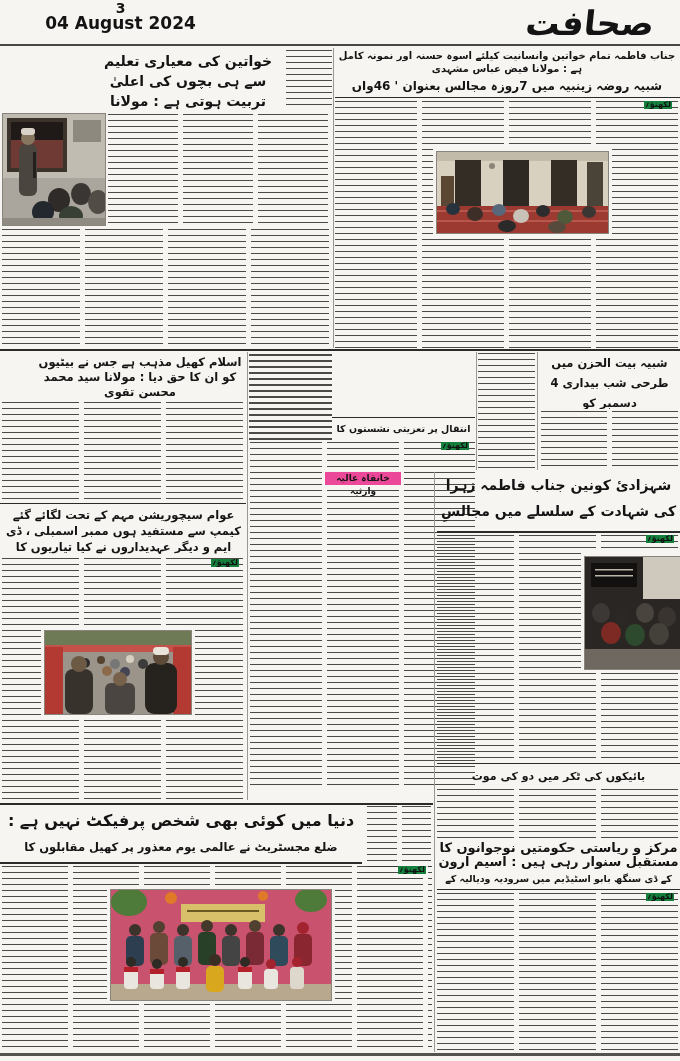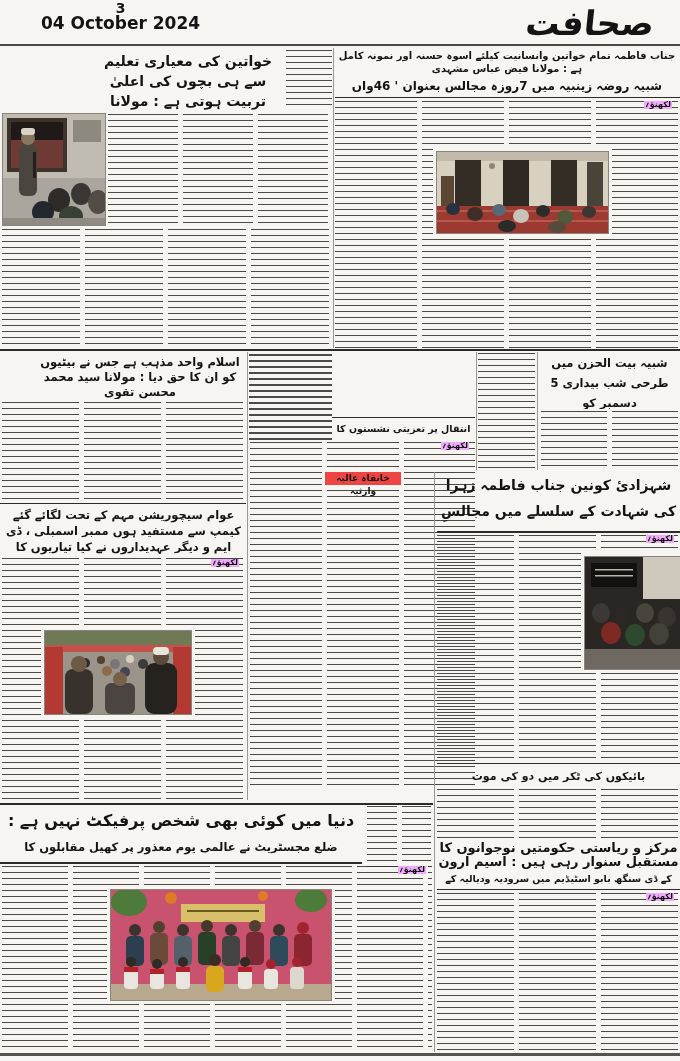--- a/index.html
+++ b/index.html
@@ -13,32 +13,32 @@
   .hl{position:absolute;font-weight:bold;direction:rtl;text-align:center;overflow:hidden;}
   .rule{position:absolute;background:#2b2b2b;}
   .vrule{position:absolute;background:#9a9892;width:1px;}
   .greek{position:absolute;opacity:.88;
     background-image:
       repeating-linear-gradient(to right, rgba(0,0,0,0) 0 var(--cw,78px), #f7f5f1 var(--cw,78px) calc(var(--cw,78px) + 5px)),
       repeating-linear-gradient(to bottom, #35332f 0 1.5px, rgba(0,0,0,0) 1.5px 6px);}
   .photo{position:absolute;border:1px solid #89857d;box-shadow:0 0 0 3px #f7f5f1;overflow:hidden;background:#b5b0a6;}
   .photo svg{display:block;}
   .dl{position:absolute;font-size:8px;font-weight:bold;direction:rtl;line-height:8px;
-      background:#f0abfc;padding:0 1px;color:#111;}
+      background:#15803d;padding:0 1px;color:#111;}
   .masthead{font-family:"DejaVu Serif","DejaVu Sans",serif;font-weight:bold;
       transform:skewX(-6deg);letter-spacing:-1px;}
 </style>
 </head>
 <body>
 
 <div id="page">
 
   <div class="abs c" style="left:8px;top:1px;width:225px;height:43px;">
     <div class="b" style="font-size:14px;line-height:14px;">3</div>
-    <div class="b" style="font-size:17px;line-height:17px;">04 October 2024</div>
+    <div class="b" style="font-size:17px;line-height:17px;">04 August 2024</div>
   </div>
   <div class="abs c rtl masthead" style="left:505px;top:0;width:170px;height:46px;font-size:34px;line-height:46px;">صحافت</div>
   <div class="rule" style="left:0;top:44px;width:680px;height:2px;background:#4a4843;"></div>
 
   <div class="hl" style="left:336px;top:49px;width:342px;height:27px;font-size:10px;line-height:13px;">جناب فاطمہ تمام خواتین وانسانیت کیلئے اسوہ حسنہ اور نمونہ کامل ہے : مولانا فیض عباس مشہدی</div>
   <div class="hl" style="left:340px;top:77px;width:334px;height:18px;font-size:12px;line-height:18px;">شبیہ روضہ زینبیہ میں 7روزہ مجالس بعنوان ' 46واں روح پرور اجتماع ' جاری</div>
   <div class="rule" style="left:335px;top:97px;width:345px;height:1px;"></div>
   <div class="greek" style="left:335px;top:101px;width:345px;height:247px;--cw:82px;"></div>
   <span class="dl" style="left:644px;top:101px;">لکھنؤ؍</span>
   <div class="photo" style="left:436px;top:151px;width:171px;height:81px;">
@@ -87,21 +87,21 @@
       <ellipse cx="40" cy="98" rx="11" ry="11" fill="#23282e"></ellipse>
       <ellipse cx="68" cy="102" rx="12" ry="10" fill="#383f34"></ellipse>
       <rect x="0" y="104" width="102" height="7" fill="#8f8b83"></rect>
     </svg>
   </div>
   <div class="greek" style="left:108px;top:114px;width:224px;height:112px;--cw:70px;"></div>
   <div class="greek" style="left:2px;top:229px;width:330px;height:117px;--cw:78px;"></div>
   <div class="vrule" style="left:333px;top:48px;height:300px;"></div>
   <div class="rule" style="left:0;top:349px;width:680px;height:1.5px;"></div>
 
-  <div class="hl" style="left:35px;top:355px;width:210px;height:44px;font-size:11.5px;line-height:15px;">اسلام واحد مذہب ہے جس نے بیٹیوں کو ان کا حق دیا : مولانا سید محمد محسن تقوی</div>
+  <div class="hl" style="left:35px;top:355px;width:210px;height:44px;font-size:11.5px;line-height:15px;">اسلام کھیل مذہب ہے جس نے بیٹیوں کو ان کا حق دیا : مولانا سید محمد محسن تقوی</div>
   <div class="greek" style="left:2px;top:402px;width:243px;height:99px;--cw:77px;"></div>
   <div class="greek" style="left:249px;top:354px;width:83px;height:86px;--cw:999px;"></div>
   <div class="rule" style="left:0;top:503px;width:246px;height:1px;"></div>
   <div class="vrule" style="left:247px;top:352px;height:448px;"></div>
 
   <div class="hl" style="left:2px;top:507px;width:243px;height:48px;font-size:11.5px;line-height:16px;">عوام سیچوریشن مہم کے تحت لگائے گئے کیمپ سے مستفید ہوں ممبر اسمبلی ، ڈی ایم و دیگر عہدیداروں نے کیا تیاریوں کا معائنہ</div>
   <div class="greek" style="left:2px;top:558px;width:243px;height:243px;--cw:77px;"></div>
   <span class="dl" style="left:211px;top:559px;">لکھنؤ؍</span>
   <div class="photo" style="left:44px;top:630px;width:146px;height:83px;">
     <svg width="146" height="83" viewBox="0 0 146 83">
@@ -125,26 +125,26 @@
       <rect x="60" y="52" width="30" height="31" rx="6" fill="#4a4540"></rect>
       <circle cx="75" cy="48" r="7" fill="#77614a"></circle>
     </svg>
   </div>
   <div class="rule" style="left:0;top:803px;width:433px;height:1.5px;"></div>
 
   <div class="rule" style="left:332px;top:417px;width:143px;height:1px;"></div>
   <div class="hl" style="left:332px;top:420px;width:143px;height:18px;font-size:9.5px;line-height:18px;">انتقال پر تعزیتی نشستوں کا سلسلہ جاری</div>
   <div class="greek" style="left:250px;top:442px;width:225px;height:346px;--cw:72px;"></div>
   <span class="dl" style="left:441px;top:442px;">لکھنؤ؍</span>
-  <div class="abs rtl b c" style="left:325px;top:472px;width:76px;height:13px;font-size:9px;line-height:13px;background:#ef4444;">خانقاہ عالیہ وارثیہ</div>
+  <div class="abs rtl b c" style="left:325px;top:472px;width:76px;height:13px;font-size:9px;line-height:13px;background:#ec4899;">خانقاہ عالیہ وارثیہ</div>
 
   <div class="greek" style="left:478px;top:353px;width:57px;height:116px;--cw:999px;"></div>
   <div class="vrule" style="left:476px;top:352px;height:118px;"></div>
   <div class="vrule" style="left:537px;top:352px;height:118px;"></div>
-  <div class="hl" style="left:541px;top:353px;width:137px;height:56px;font-size:11.5px;line-height:20px;">شبیہ بیت الحزن میں طرحی شب بیداری 5 دسمبر کو</div>
+  <div class="hl" style="left:541px;top:353px;width:137px;height:56px;font-size:11.5px;line-height:20px;">شبیہ بیت الحزن میں طرحی شب بیداری 4 دسمبر کو</div>
   <div class="greek" style="left:541px;top:411px;width:137px;height:58px;--cw:66px;"></div>
 
   <div class="hl" style="left:437px;top:472px;width:243px;height:56px;font-size:14px;line-height:26px;">شہزادیٔ کونین جناب فاطمہ زہرا کی شہادت کے سلسلے میں مجالسِ غم</div>
   <div class="rule" style="left:437px;top:531px;width:243px;height:1.5px;"></div>
   <div class="greek" style="left:437px;top:535px;width:243px;height:226px;--cw:77px;"></div>
   <span class="dl" style="left:646px;top:535px;">لکھنؤ؍</span>
   <div class="photo" style="left:584px;top:556px;width:96px;height:112px;">
     <svg width="96" height="112" viewBox="0 0 96 112">
       <rect width="96" height="112" fill="#2a2623"></rect>
       <rect x="58" y="0" width="38" height="42" fill="#cfc9bd"></rect>

